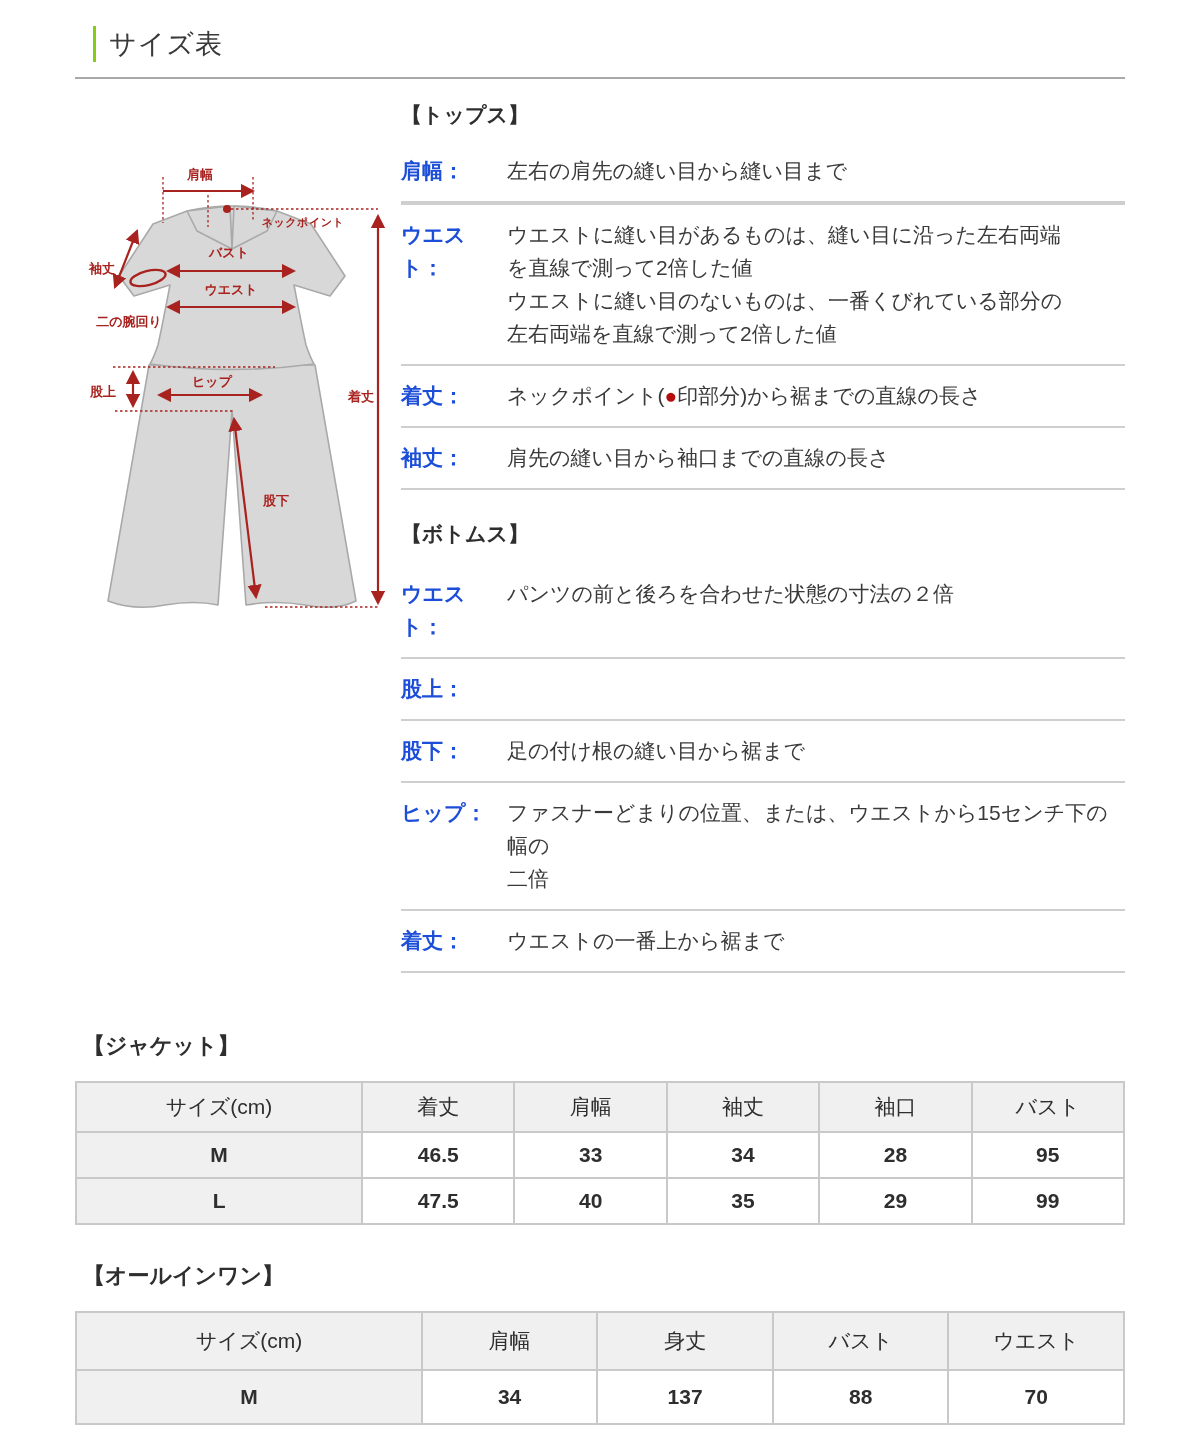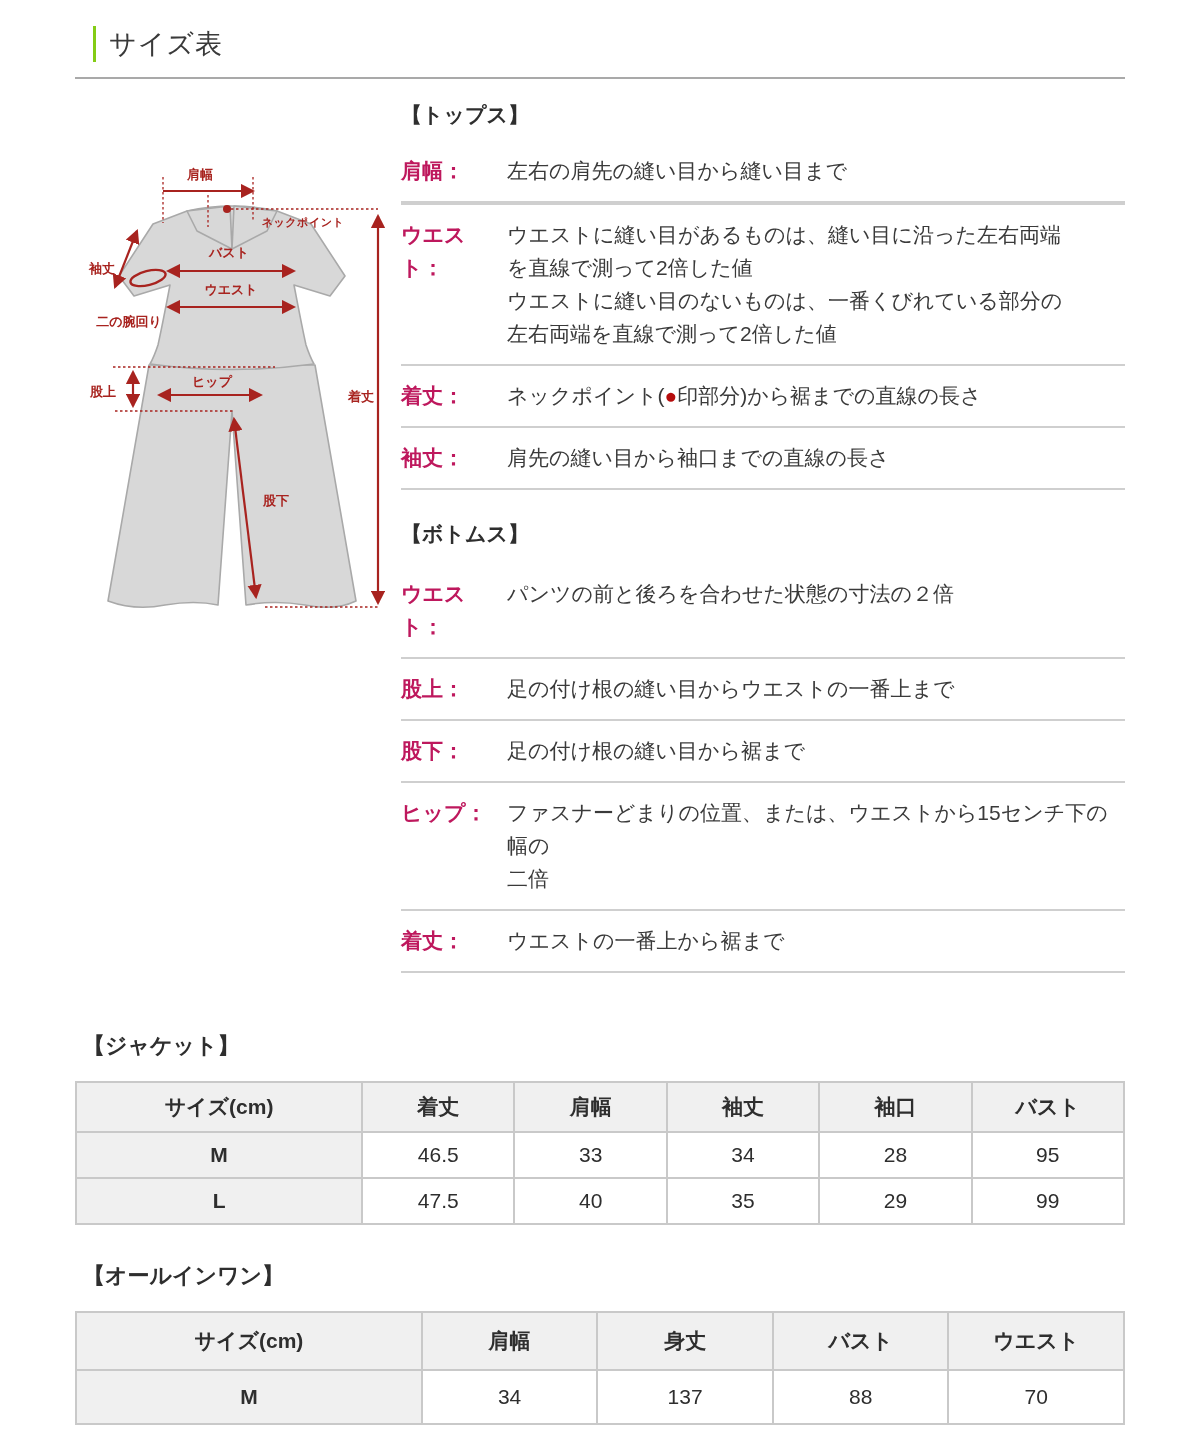--- a/index.html
+++ b/index.html
@@ -23,21 +23,21 @@
     margin-left:18px;letter-spacing:1px;
   }
   .title-divider{border:none;border-top:2px solid #a9a9a9;margin-top:15px;}
   
   .content-row{display:flex;margin-top:22px;}
   .diagram-col{width:320px;flex-shrink:0;padding-top:48px;}
   .defs-col{flex:1;padding-left:6px;}
   .section-heading{font-size:21px;font-weight:700;color:#2e2e2e;margin-bottom:12px;}
   .bottoms-heading{margin-top:30px;margin-bottom:16px;}
   .def-row{display:flex;padding:13px 0 14px 0;}
-  .def-term{width:106px;flex-shrink:0;font-weight:700;font-size:21px;color:#be185d;line-height:33px;}
+  .def-term{width:106px;flex-shrink:0;font-weight:700;font-size:21px;color:#1d4ed8;line-height:33px;}
   .def-desc{flex:1;font-size:21px;color:#3a3a3a;line-height:33px;white-space:pre-line;}
   .def-sep{border:none;border-top:2px solid #cfcfcf;}
   .red-dot-char{color:var(--red-dot);}
   
   .g-fill{fill:var(--garment-fill);stroke:var(--garment-outline);stroke-width:1.6;stroke-linejoin:round;}
   .anno-line{stroke:var(--annotation-red);stroke-width:2.2;fill:none;}
   .anno-dot{stroke:var(--annotation-red);stroke-width:1.3;stroke-dasharray:2.5 2.5;fill:none;}
   .anno-ellipse{stroke:var(--annotation-red);stroke-width:2.4;fill:none;}
   .anno-text{fill:var(--annotation-red);font-weight:700;}
   .anno-fill{fill:var(--annotation-red);}
@@ -45,23 +45,23 @@
   
   .table-heading{font-size:22px;font-weight:700;color:#2e2e2e;margin:58px 0 20px 8px;}
   .table-heading.second{margin-top:36px;}
   table.size-table{width:100%;border-collapse:collapse;table-layout:fixed;}
   table.size-table th,table.size-table td{
     border:2px solid var(--border-gray);text-align:center;
     font-size:21px;color:#2e2e2e;
   }
   table.jacket th,table.jacket td{padding:10px 4px;}
   table.allinone th,table.allinone td{padding:14px 4px;}
-  table.size-table thead th{background:var(--table-header-bg);font-weight:700;}
+  table.size-table thead th{background:var(--table-header-bg);font-weight:400;}
   table.size-table td.row-label{background:var(--table-header-bg);font-weight:700;}
-  table.size-table td.val{font-weight:400;}
+  table.size-table td.val{font-weight:700;}
   col.jk-first{width:27.3%;} col.jk-col{width:14.54%;}
   col.ai-first{width:33%;} col.ai-col{width:16.75%;}
 </style>
 </head>
 <body>
 
 <h1 class="page-title">サイズ表</h1>
 <hr class="title-divider">
 
 <div class="content-row">
@@ -155,21 +155,20 @@
     <div class="section-heading bottoms-heading">【ボトムス】</div>
 
     <div class="def-row">
       <div class="def-term">ウエスト：</div>
       <div class="def-desc">パンツの前と後ろを合わせた状態の寸法の２倍</div>
     </div>
     <hr class="def-sep">
 
     <div class="def-row">
       <div class="def-term">股上：</div>
-      <div class="def-desc">足の付け根の縫い目からウエストの一番上まで</div>
     </div>
     <hr class="def-sep">
 
     <div class="def-row">
       <div class="def-term">股下：</div>
       <div class="def-desc">足の付け根の縫い目から裾まで</div>
     </div>
     <hr class="def-sep">
 
     <div class="def-row">

